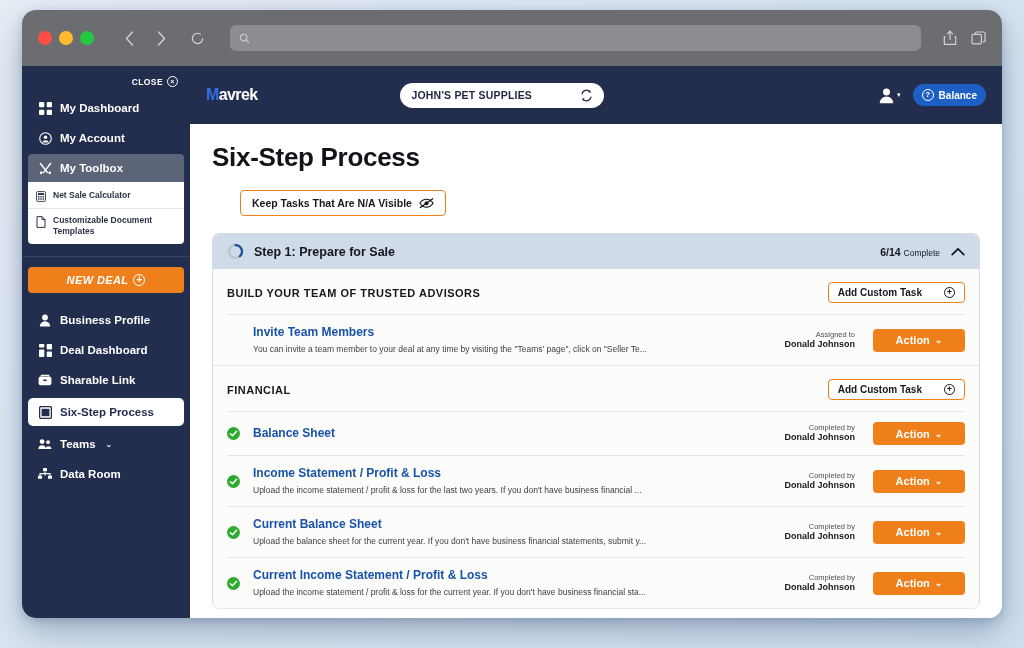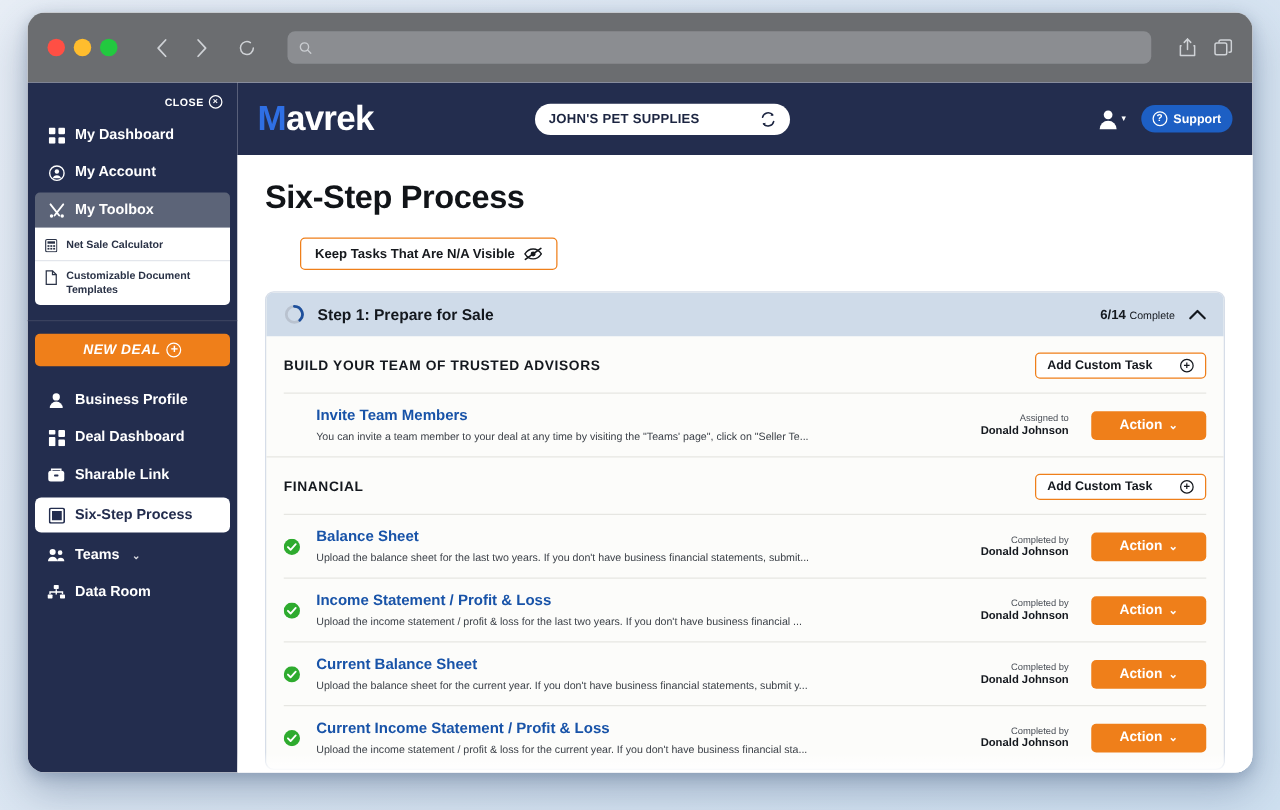--- a/index.html
+++ b/index.html
@@ -108,21 +108,21 @@
     display: flex; align-items: center; justify-content: center; font-size: 10px; line-height: 1;
   }
   .chev-small { font-size: 8px; margin-left: 2px; opacity: .85; }
 
   
   .main { flex: 1 1 auto; display: flex; flex-direction: column; min-width: 0; background:#fff; }
   .topbar {
     height: 58px; flex: 0 0 58px; background: #232d4e;
     display: flex; align-items: center; padding: 0 16px; gap: 12px;
   }
-  .logo { font-size: 28px; font-weight: 700; letter-spacing: -.6px; color: #fff; }
+  .logo { font-size: 16px; font-weight: 700; letter-spacing: -.6px; color: #fff; }
   .logo .m { color: #2f6fe4; }
   .company-select {
     margin-left: auto; margin-right: auto;
     background: #fff; border-radius: 14px;
     height: 25px; width: 204px;
     display: flex; align-items: center; justify-content: space-between;
     padding: 0 11px;
     font-size: 10.5px; font-weight: 700; color: #1c2541; letter-spacing: .2px;
   }
   .topbar-right { display: flex; align-items: center; gap: 12px; margin-left: auto; }
@@ -433,21 +433,21 @@
             <span>
               <svg width="17" height="17" viewBox="0 0 16 16">
                   <circle cx="8" cy="4.6" r="3.3" fill="#fff"></circle>
                   <path d="M1.6 15.4a6.4 6.4 0 0 1 12.8 0z" fill="#fff"></path>
                 </svg>
             </span>
             <span style="font-size:7px">▾</span>
           </div>
           <div class="support-btn">
             <span class="q-circle">?</span>
-            <span>Support</span>
+            <span>Balance</span>
           </div>
         </div>
       </div>
 
       <div class="content-wrap">
         <div class="content">
 
           <div class="page-title">Six-Step Process</div>
 
           <div class="na-toggle">
@@ -524,21 +524,20 @@
 
               <div class="task">
                 <span class="status-dot">
                   <svg width="13" height="13" viewBox="0 0 14 14">
                       <circle cx="7" cy="7" r="7" fill="#2eab2e"></circle>
                       <path d="M3.6 7.2 5.9 9.5l4.4-4.8" stroke="#fff" stroke-width="1.6" fill="none" stroke-linecap="round" stroke-linejoin="round"></path>
                     </svg>
                 </span>
                 <span class="task-body">
                   <span class="task-title" style="display:block">Balance Sheet</span>
-                  <span class="task-desc" style="display:block">Upload the balance sheet for the last two years. If you don't have business financial statements, submit...</span>
                 </span>
                 <span class="assign">
                   <span class="lbl" style="display:block">Completed by</span>
                   <span class="who" style="display:block">Donald Johnson</span>
                 </span>
                 <span class="action-btn">
                   <span>Action</span>
                   <span style="font-size:9px">⌄</span>
                 </span>
               </div>

